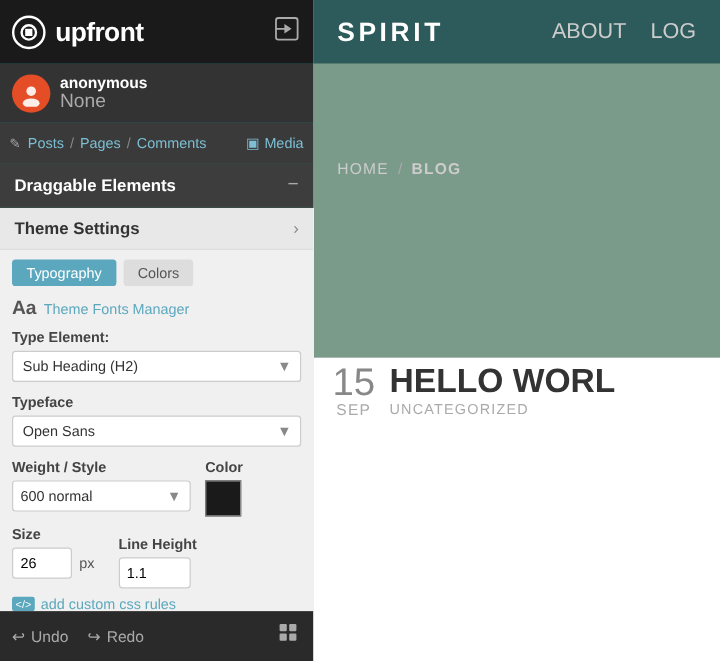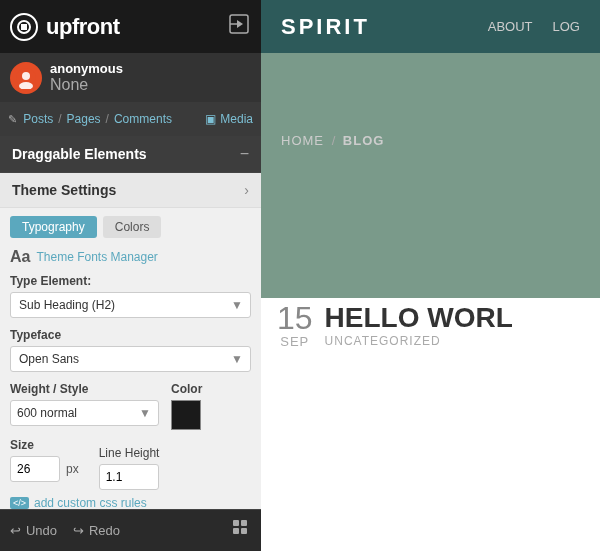--- a/index.html
+++ b/index.html
@@ -206,21 +206,21 @@
       width: 50px;
       padding: 5px 6px;
       border: 1px solid #ccc;
       border-radius: 3px;
       font-size: 12px;
       background: white;
     }
     .size-unit { color: #555; font-size: 12px; }
 
     .lineheight-col { }
-    .lineheight-label { font-size: 12px; color: #444; margin-bottom: 4px; font-weight: normal; }
+    .lineheight-label { font-size: 12px; color: #444; margin-bottom: 4px; font-weight: bold; }
     .lineheight-input {
       width: 60px;
       padding: 5px 6px;
       border: 1px solid #ccc;
       border-radius: 3px;
       font-size: 12px;
       background: white;
     }
 
     .bottom-links { margin-top: 6px; }
@@ -278,21 +278,21 @@
       height: 53px;
     }
     .main-logo {
       font-size: 22px;
       font-weight: bold;
       color: white;
       letter-spacing: 3px;
     }
     .main-nav { display: flex; gap: 20px; }
     .main-nav-link {
-      color: #ccc; font-size: 13px; text-decoration: none; cursor: pointer;
+      color: #ccc; font-size: 18px; text-decoration: none; cursor: pointer;
     }
 
     .breadcrumb-area {
       padding: 16px 20px;
       color: #ccc;
       font-size: 13px;
       margin-top: auto;
     }
     .breadcrumb-home { color: #ccc; letter-spacing: 1px; }
     .breadcrumb-sep { color: #aaa; margin: 0 4px; }

